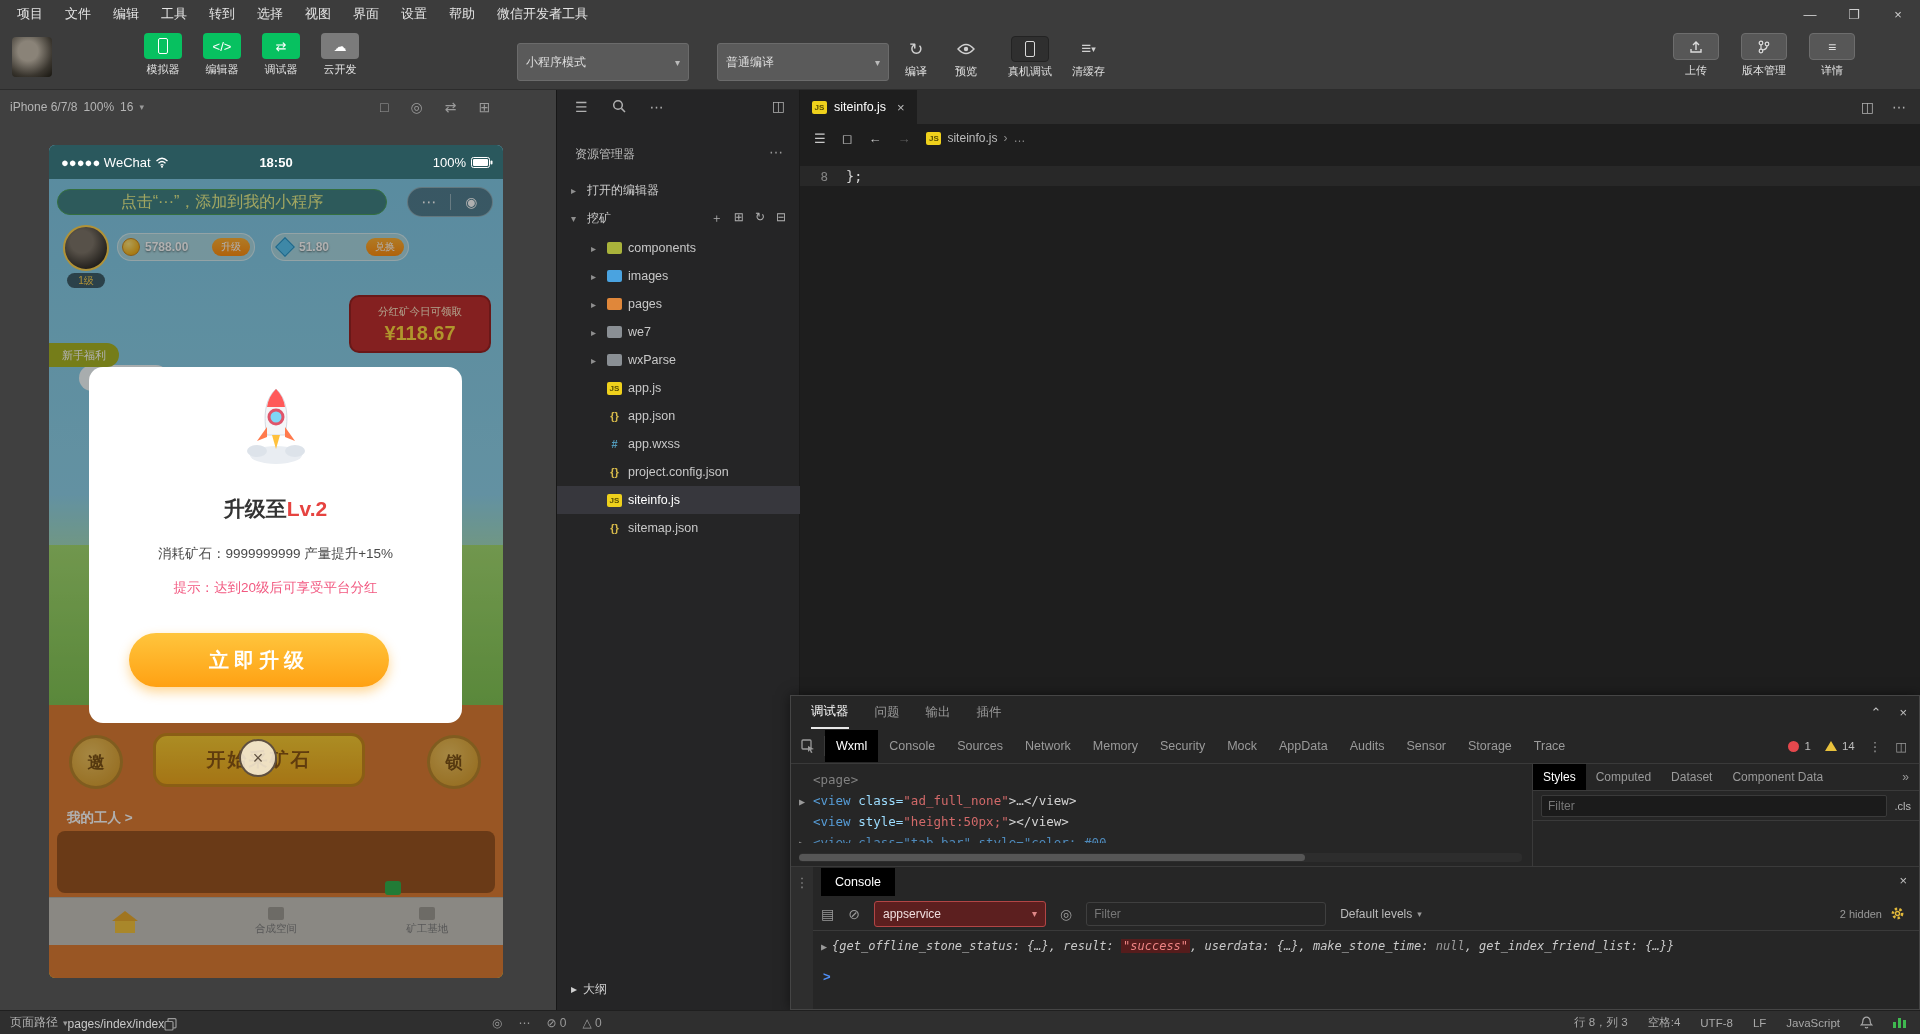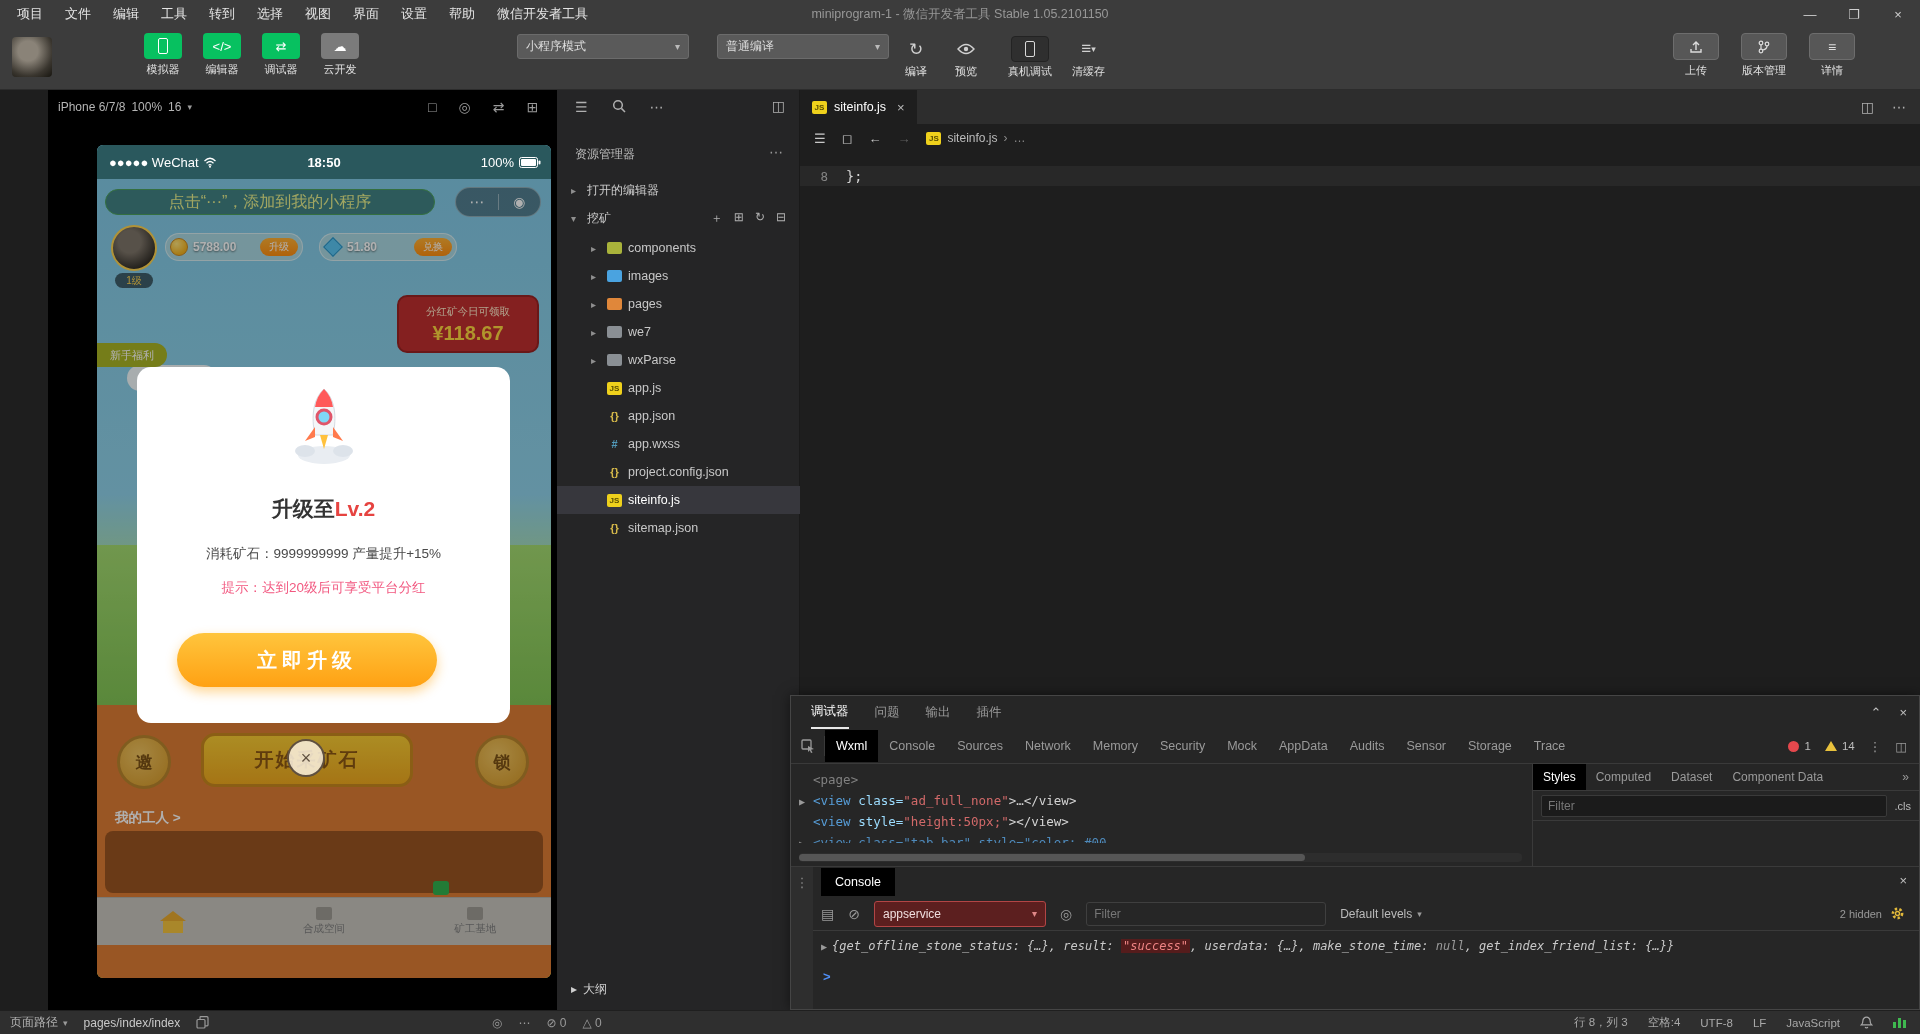--- a/index.html
+++ b/index.html
@@ -17,34 +17,34 @@
 
   
   .toolbar { position:absolute; left:0; top:28px; width:1920px; height:62px; background:#3c3c3c; border-bottom:1px solid #2c2c2c; }
   .avatar { position:absolute; left:12px; top:9px; width:40px; height:40px; border-radius:4px; background:radial-gradient(circle at 40% 35%, #8a8378 0 28%, #3a362f 70%, #17150f 100%); }
   .panelgroup { position:absolute; left:138px; top:5px; display:flex; gap:9px; }
   .panelbtn { width:50px; display:flex; flex-direction:column; align-items:center; gap:3px; }
   .panelbtn .pb-icon { width:38px; height:26px; border-radius:4px; display:flex; align-items:center; justify-content:center; color:#fff; font-size:13px; }
   .pb-green { background:#07c160; }
   .pb-gray { background:#7b7b7b; }
   .panelbtn .pb-label { color:#e0e0e0; font-size:11px; white-space:nowrap; }
-  .dropdown { position:absolute; top:6px; height:25px; background:#5a5a5a; border:1px solid #6b6b6b; border-radius:3px; color:#ddd; font-size:12px; display:flex; align-items:center; padding:0 8px; }
+  .dropdown { position:absolute; top:15px; height:38px; background:#5a5a5a; border:1px solid #6b6b6b; border-radius:3px; color:#ddd; font-size:12px; display:flex; align-items:center; padding:0 8px; }
   .dropdown .dd-caret { margin-left:auto; color:#bbb; font-size:10px; }
   .tool-ic { position:absolute; display:flex; flex-direction:column; align-items:center; gap:2px; color:#d8d8d8; }
   .tool-ic .ti-g { height:26px; display:flex; align-items:center; justify-content:center; font-size:17px; color:#d0d0d0; }
   .tool-ic .ti-l { font-size:11px; color:#e0e0e0; white-space:nowrap; }
   .darkbtn { width:38px; height:26px; background:#2f2f2f; border:1px solid #232323; border-radius:4px; display:flex; align-items:center; justify-content:center; }
   .phone-glyph { display:inline-block; width:10px; height:16px; border:1.5px solid #d8d8d8; border-radius:2px; }
   .rightbtns { position:absolute; right:60px; top:5px; display:flex; gap:12px; }
   .rbtn { width:56px; display:flex; flex-direction:column; align-items:center; gap:3px; }
   .rbtn .rb-box { width:46px; height:27px; background:#575757; border:1px solid #6d6d6d; border-radius:4px; display:flex; align-items:center; justify-content:center; color:#ddd; font-size:14px; }
   .rbtn .rb-l { color:#e0e0e0; font-size:11px; white-space:nowrap; }
 
   
-  .simpanel { position:absolute; left:0; top:90px; width:557px; height:920px; background:#000000; border-right:1px solid #171717;margin-left:48px; }
+  .simpanel { position:absolute; left:0; top:90px; width:557px; height:920px; background:#404040; border-right:1px solid #171717; }
   .simheader { position:absolute; left:0; top:0; width:557px; height:34px; display:flex; align-items:center; color:#b5b5b5; font-size:12px; }
   .simdevice { padding-left:10px; display:flex; align-items:center; gap:6px; }
   .simicons { position:absolute; left:380px; display:flex; gap:22px; color:#9a9a9a; font-size:14px; }
 
   
   .screen { position:absolute; left:49px; top:55px; width:454px; height:833px; border-radius:6px; overflow:hidden; background:linear-gradient(180deg,#7fc9e6 0%, #8ed2ea 42%, #b9e489 56%, #8ccd58 70%, #7ac04d 100%); }
   .p-status { position:absolute; left:0; top:0; right:0; height:34px; background:#2a585d; color:#fff; display:flex; align-items:center; font-size:13px; z-index:2; }
   .p-status .p-left { padding-left:12px; display:flex; align-items:center; gap:4px; }
   .p-status .p-time { position:absolute; left:0; right:0; text-align:center; font-weight:bold; }
   .p-status .p-right { margin-left:auto; padding-right:10px; display:flex; align-items:center; gap:5px; }
@@ -168,21 +168,21 @@
   .cons-right { margin-left:auto; display:flex; align-items:center; gap:8px; padding-right:14px; }
   .hiddenct { color:#999; font-size:11px; }
   .logrow { position:absolute; left:22px; right:0; top:72px; font-family:"DejaVu Sans Mono", monospace; font-size:12px; font-style:italic; color:#c9c9c9; padding-left:8px; white-space:nowrap; }
   .logrow .larr { color:#9a9a9a; font-style:normal; font-size:10px; margin-right:5px; }
   .lres { color:#ee8484; background:#551c1c; padding:0 2px; }
   .lnull { color:#9a9a9a; }
   .promptrow { position:absolute; left:22px; top:102px; color:#4f8ff7; font-weight:bold; font-size:13px; padding-left:10px; }
 
   
   .statusbar { position:absolute; left:0; top:1010px; width:1920px; height:24px; background:#2f2f2f; border-top:1px solid #1f1f1f; display:flex; align-items:center; color:#b0b0b0; font-size:12px; }
-  .sb-left { display:flex; align-items:center; gap:16px; padding-left:10px; }
+  .sb-left { display:flex; align-items:flex-end; gap:0; padding-left:10px; }
   .sb-mid { position:absolute; left:492px; display:flex; align-items:center; gap:16px; color:#9a9a9a; }
   .sb-right { margin-left:auto; display:flex; align-items:center; gap:20px; padding-right:14px; color:#a8a8a8; font-size:11.5px; }
   .sb-caret { font-size:9px; color:#9a9a9a; }
   .greenbars { display:flex; gap:2px; align-items:flex-end; }
   .greenbars i { width:3px; background:#3fb950; display:block; }
 </style>
 </head>
 <body>
 
 <div class="app">
@@ -194,21 +194,20 @@
       <span class="menu-item">编辑</span>
       <span class="menu-item">工具</span>
       <span class="menu-item">转到</span>
       <span class="menu-item">选择</span>
       <span class="menu-item">视图</span>
       <span class="menu-item">界面</span>
       <span class="menu-item">设置</span>
       <span class="menu-item">帮助</span>
       <span class="menu-item">微信开发者工具</span>
     </div>
-    <div class="win-title">miniprogram-1 - 微信开发者工具 Stable 1.05.2101150</div>
     <div class="win-controls">
       <div class="win-btn">—</div>
       <div class="win-btn">❐</div>
       <div class="win-btn">×</div>
     </div>
   </div>
 
   <div class="toolbar">
     <div class="avatar"></div>
     <div class="panelgroup">

